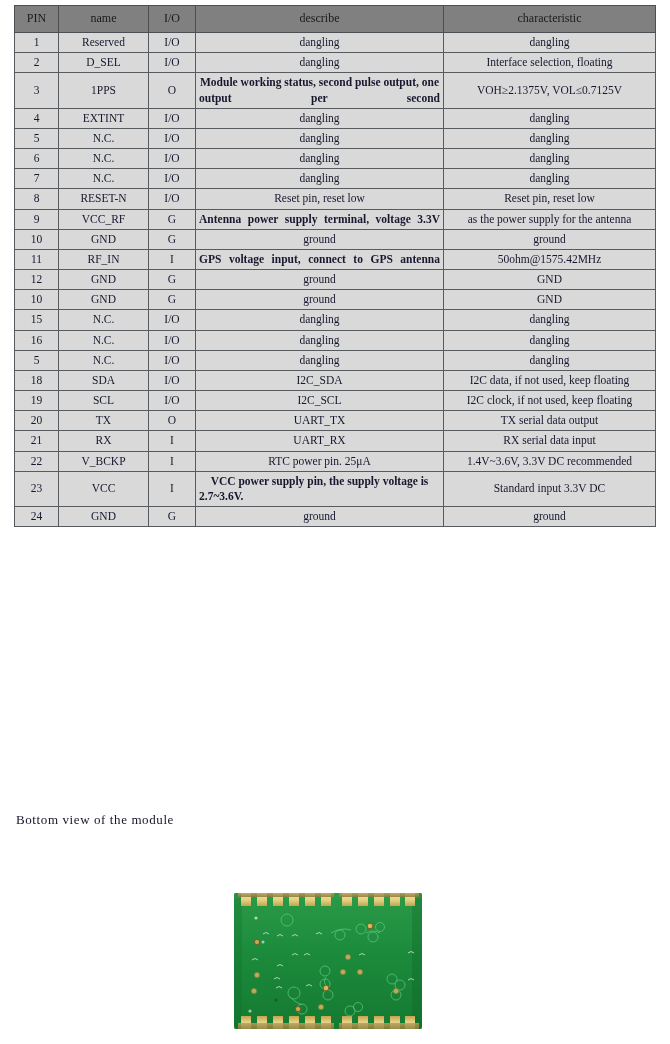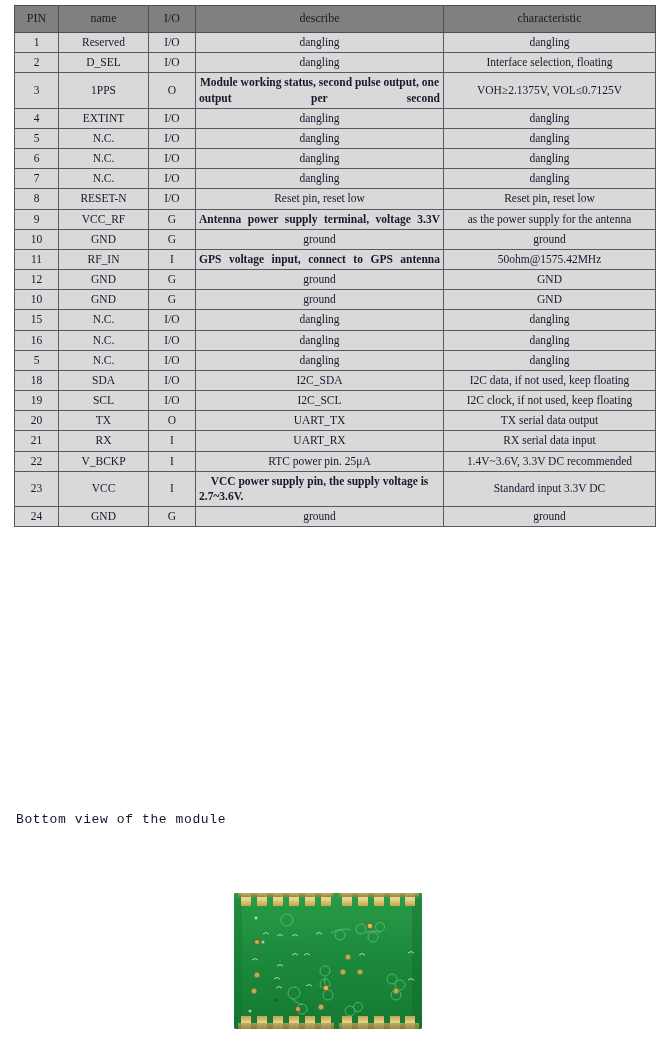--- a/index.html
+++ b/index.html
@@ -65,21 +65,21 @@
     padding-left: 8px;
     padding-right: 8px;
     font-weight: bold;
   }
 
   
   .view-caption {
     position: absolute;
     left: 16px;
     top: 812px;
-    font-family: Liberation Mono, monospace;
+    font-family: Liberation Serif, serif;
     font-size: 13px;
     letter-spacing: 0.6px;
     color: #14142b;
     white-space: nowrap;
   }
 
   
   .pcb-figure {
     position: absolute;
     left: 230px;

